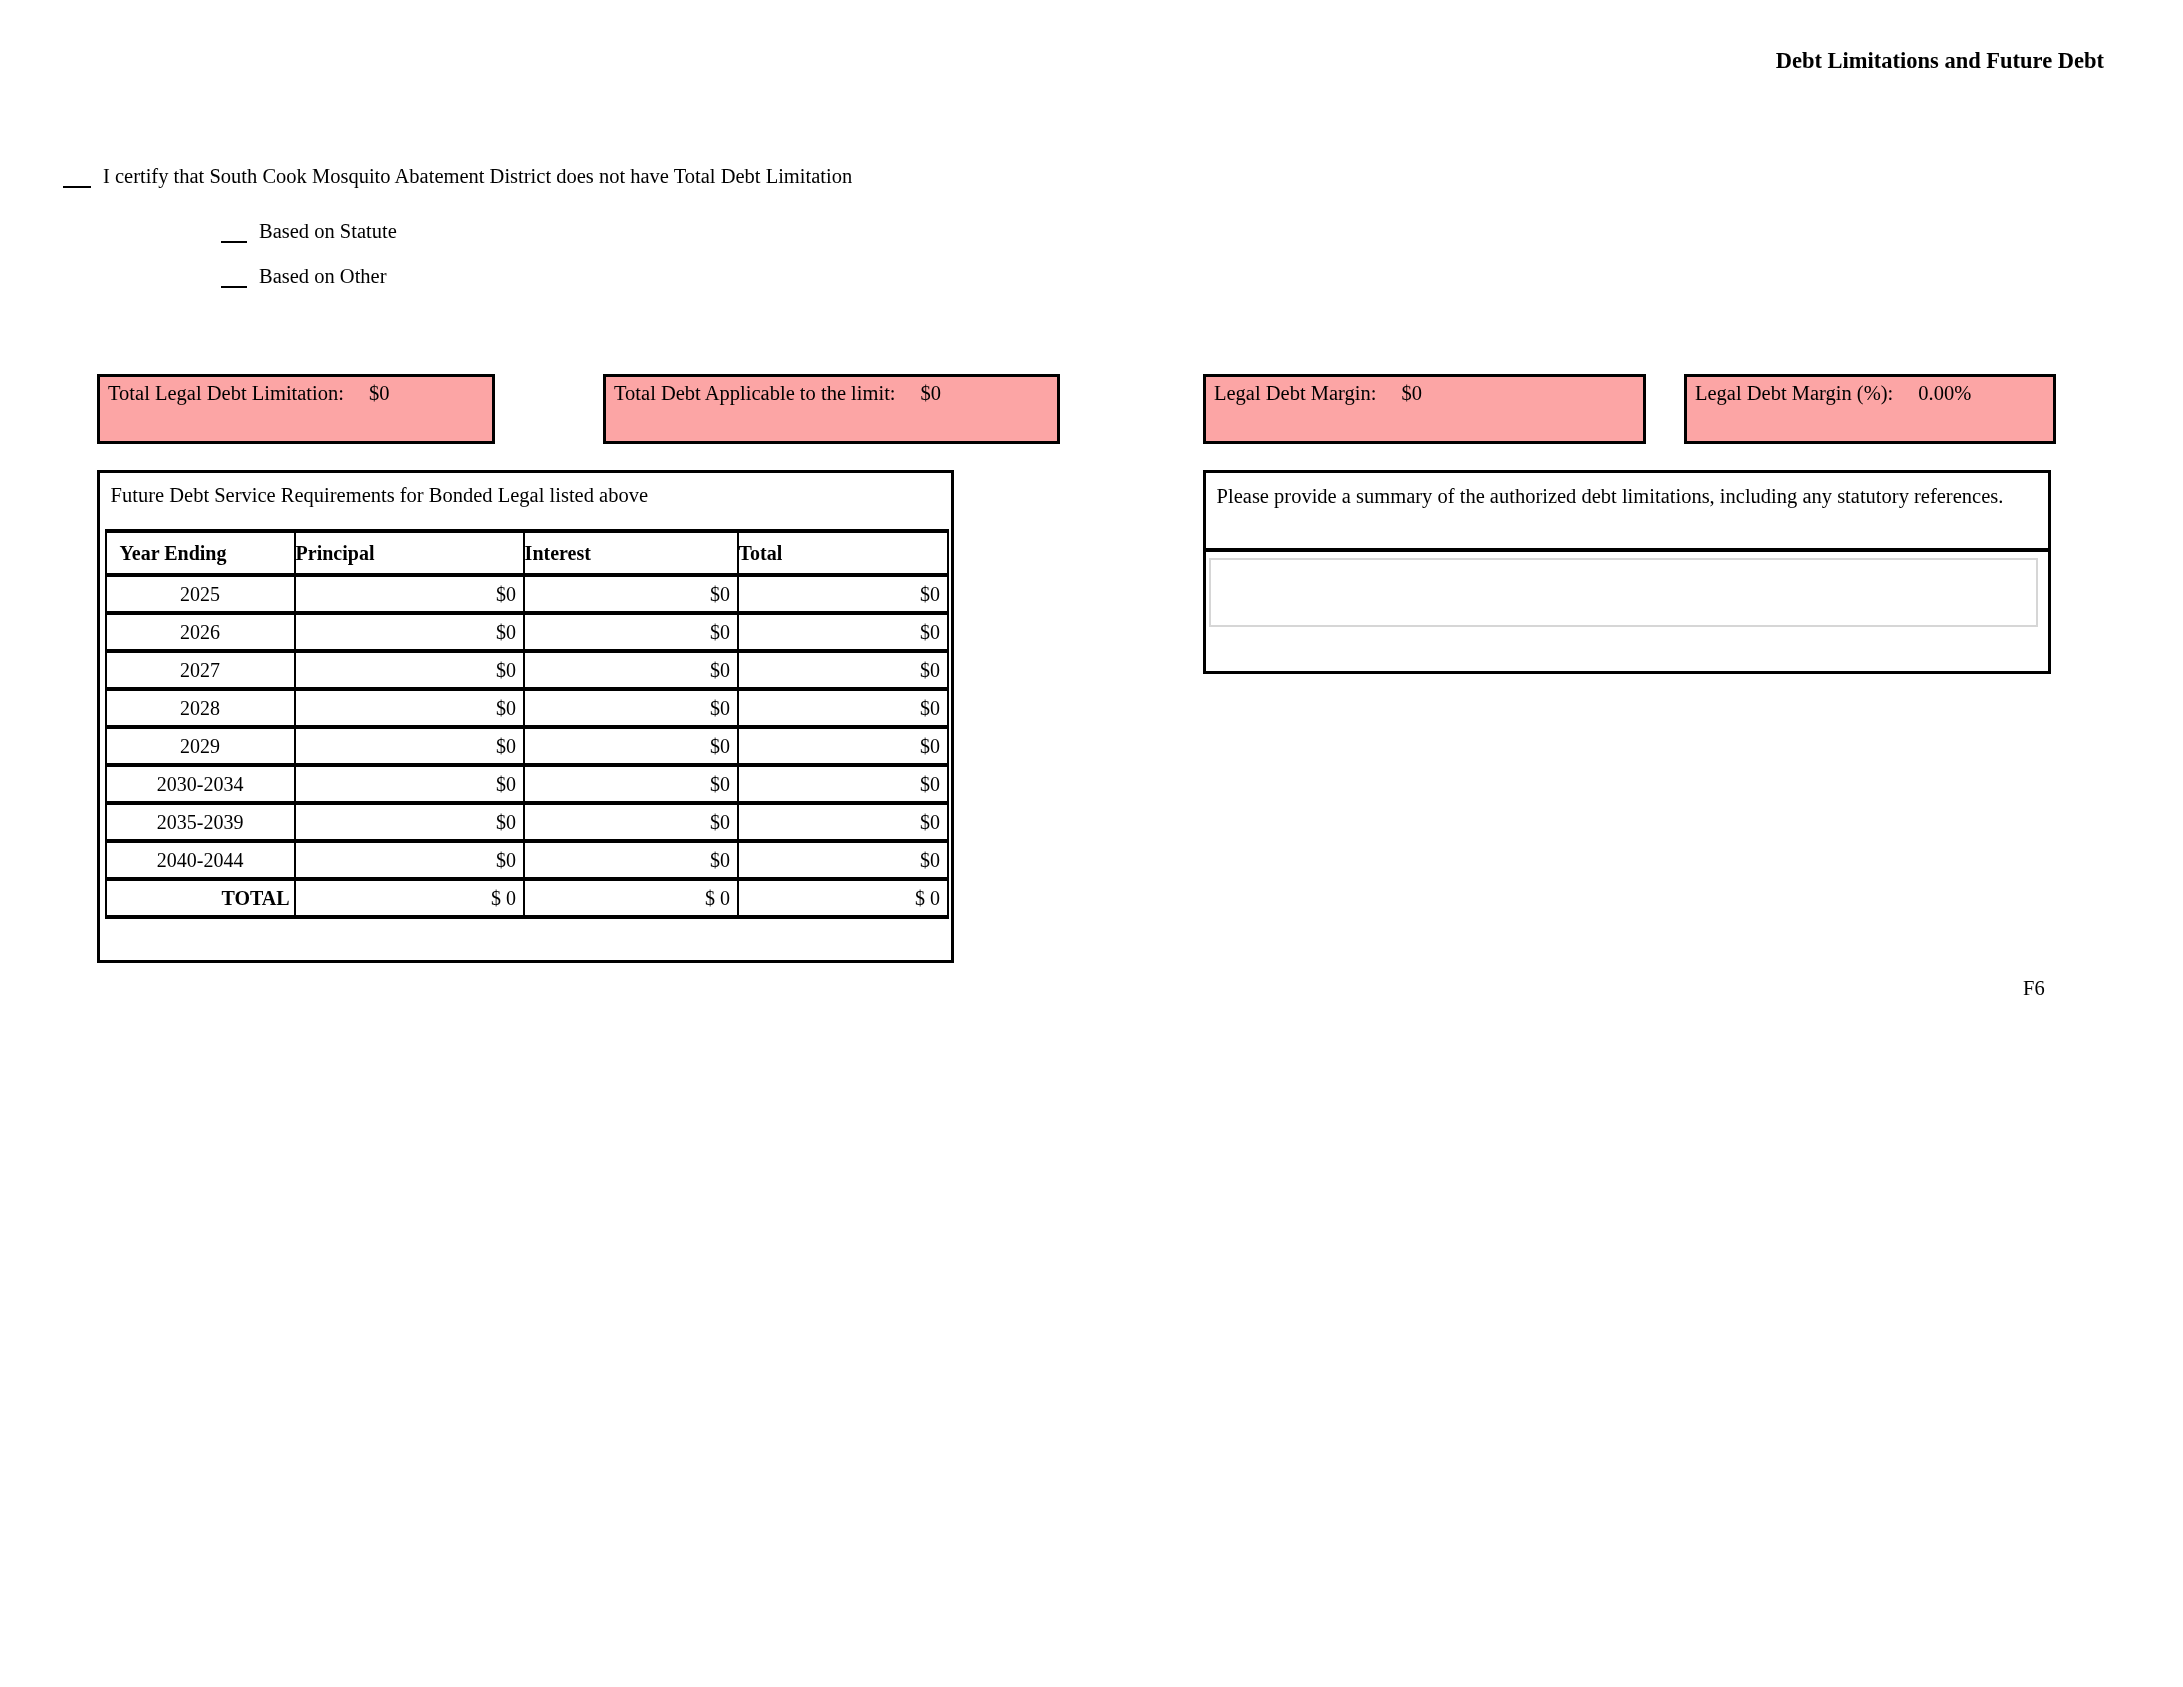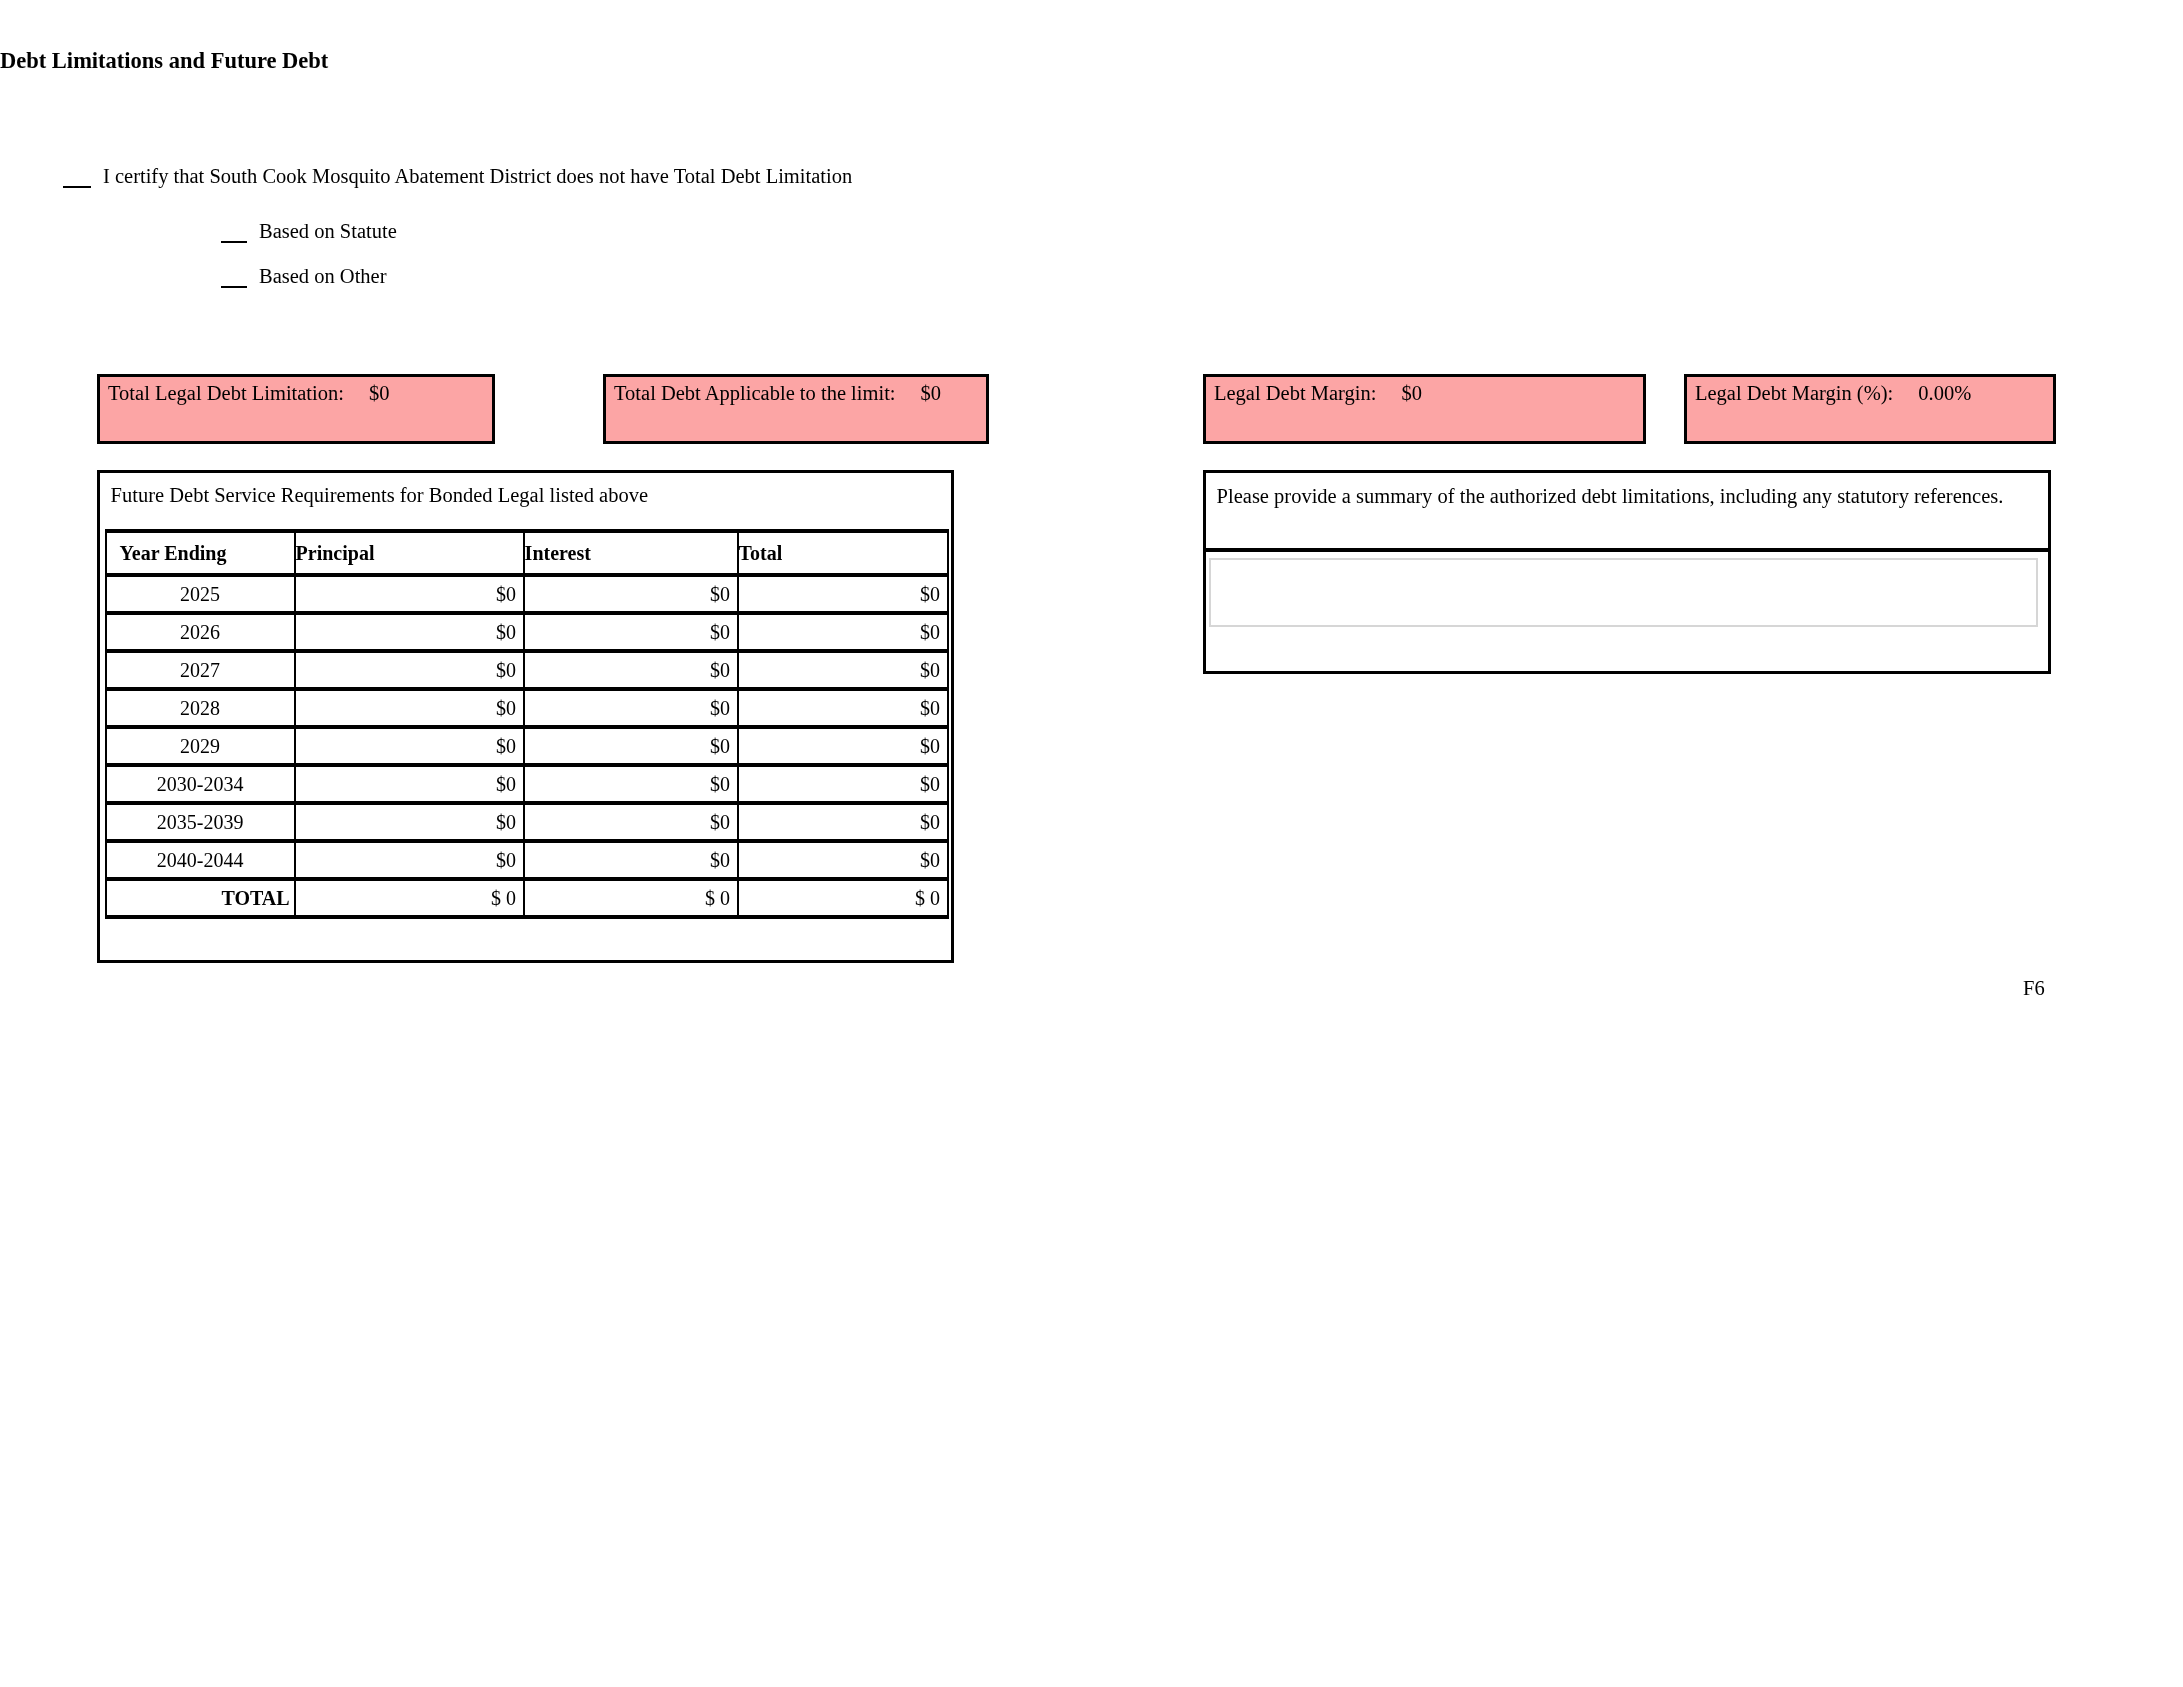--- a/index.html
+++ b/index.html
@@ -11,41 +11,41 @@
     background:#ffffff;
     color:#000000;
     font-family:"Liberation Serif","DejaVu Serif",serif;
     font-size:20.5px;
     overflow:hidden;
   }
 
   
   .title {
     position:absolute; top:48px; left:0; width:2104px;
-    text-align:left; font-weight:bold; font-size:22.5px;
+    text-align:right; font-weight:bold; font-size:22.5px;
   }
 
   
   .row-flex { position:absolute; display:flex; align-items:flex-end; }
   .blank { display:inline-block; border-bottom:2px solid #000; height:22.5px; }
   .blank-cert { width:28px; margin-right:12px; }
   .blank-opt  { width:26px; margin-right:12px; }
   .cert-row    { top:165px; left:63px;  }
   .opt-statute { top:220px; left:221px; }
   .opt-other   { top:265px; left:221px; }
 
   
   .vbox {
     position:absolute; top:374px; height:70px;
     border:3.3px solid #000; background:#fca5a5;
     padding:5.3px 0 0 8px; font-size:20.5px; white-space:nowrap;
   }
   .vbox .value { margin-left:25px; }
   .vbox-1 { left:97px;  width:398px; }
-  .vbox-2 { left:603px;  width:386px; }
+  .vbox-2 { left:603px;  width:457px; }
   .vbox-3 { left:1203px; width:443px; }
   .vbox-4 { left:1684px; width:372px; }
 
   
   .table-box {
     position:absolute; left:97px; top:470px; width:857px; height:493px;
     border:3.3px solid #000; background:#fff;
   }
   .table-caption { margin:10.6px 0 0 10.6px; font-size:20.5px; }
   table.debt {

